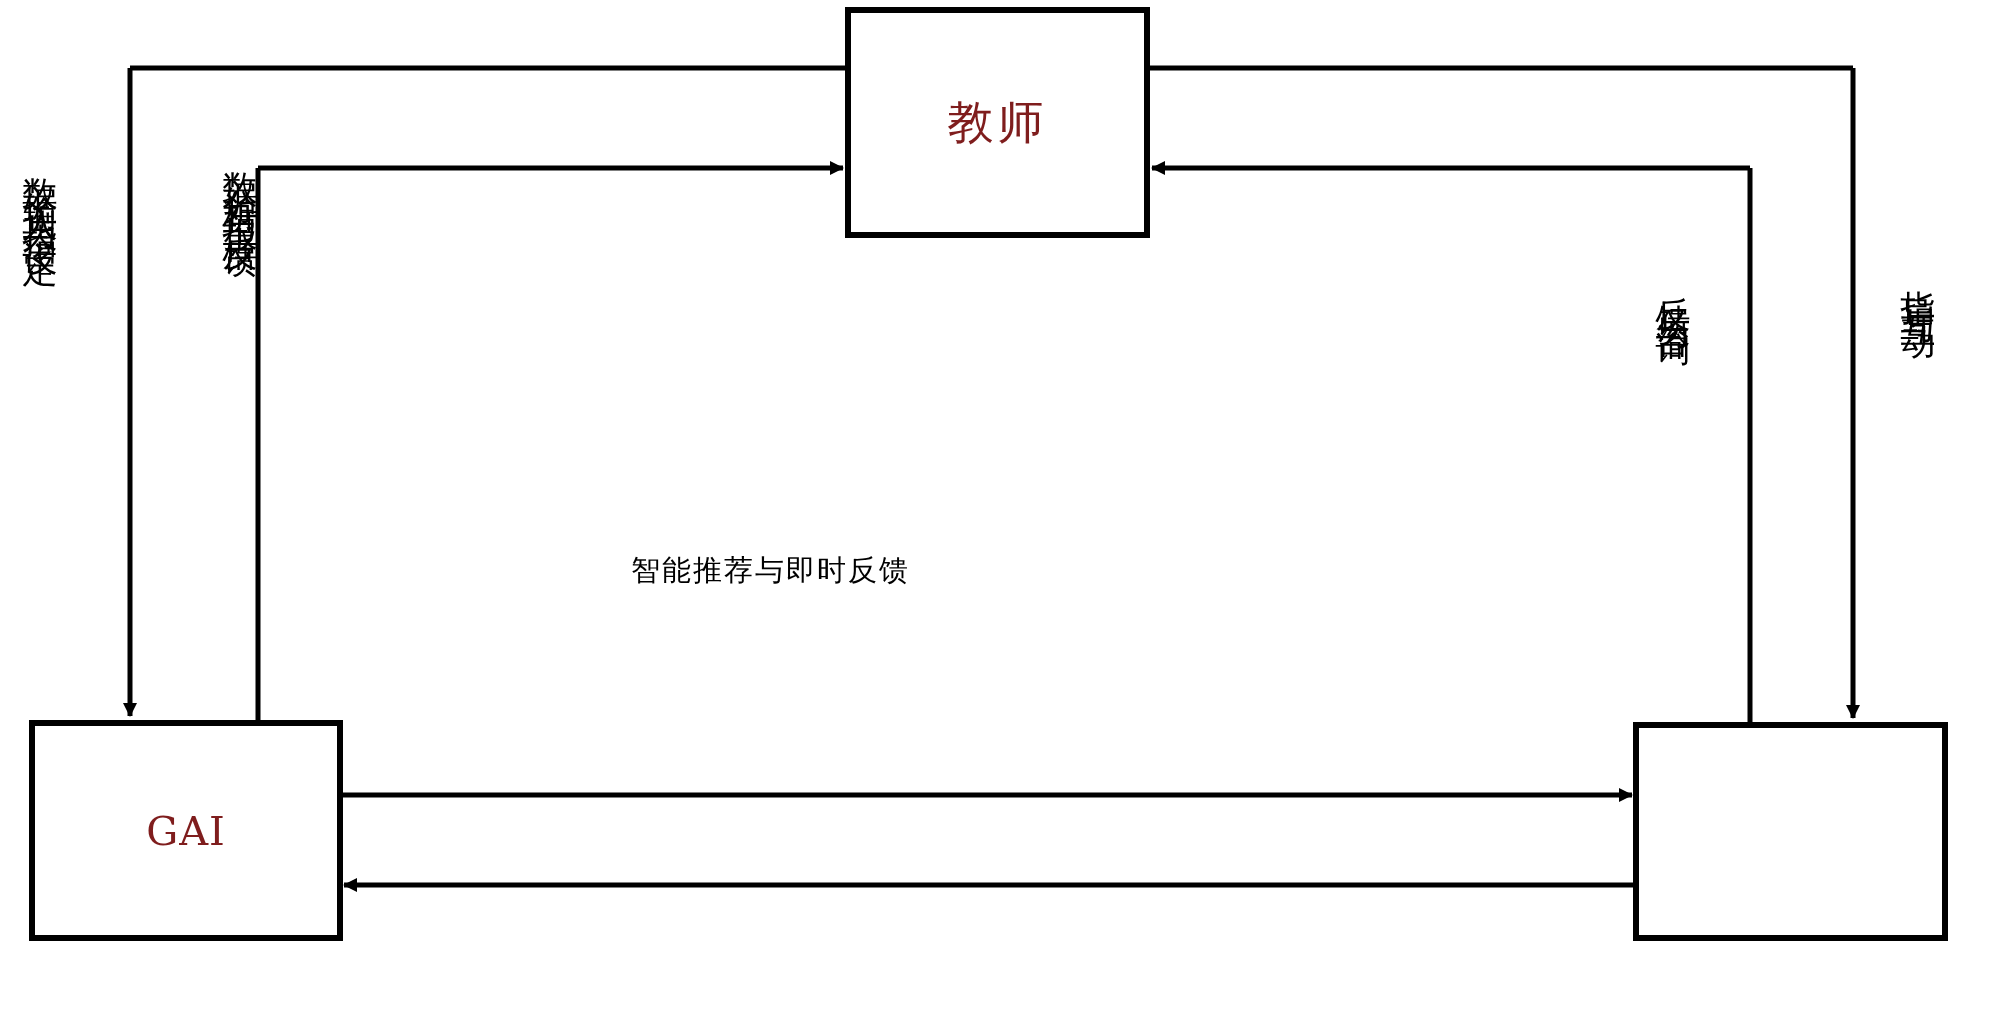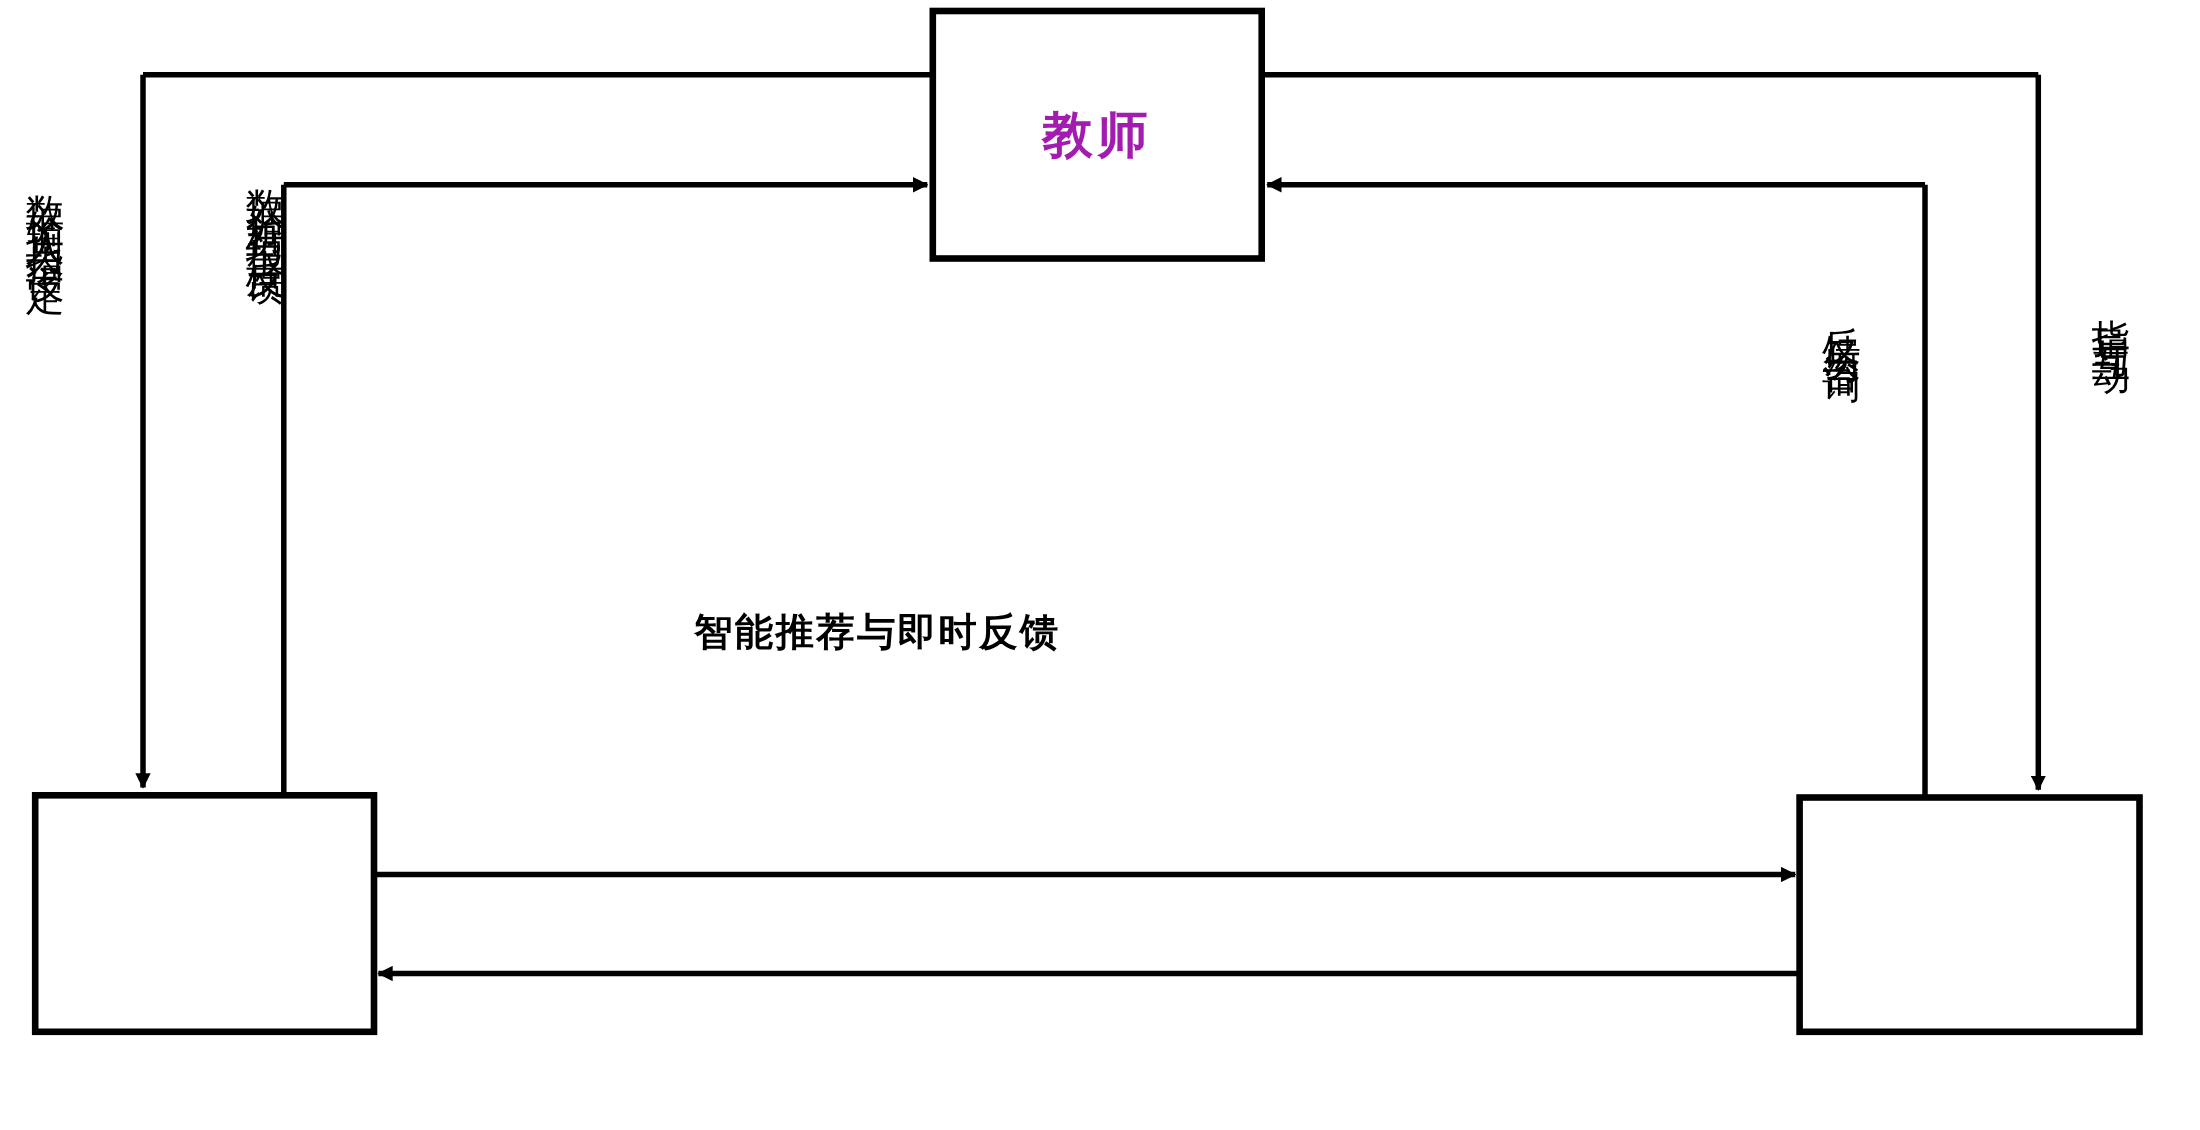--- a/index.html
+++ b/index.html
@@ -4,36 +4,36 @@
 <style>
   html,body{margin:0;padding:0;background:#ffffff;}
   body{font-family:"Liberation Serif","DejaVu Serif",serif;}
   #stage{position:relative;width:2000px;height:1027px;background:#ffffff;overflow:hidden;}
   #stage svg{position:absolute;left:0;top:0;width:2000px;height:1027px;}
 
   .node-label{
     position:absolute;
     display:flex;align-items:center;justify-content:center;
     font-family:"DejaVu Serif","Liberation Serif",serif;
-    font-weight:700;
-    color:#a21caf;
+    font-weight:400;
+    color:#7f1d1d;
     pointer-events:none;
     white-space:nowrap;
   }
   .node-label.cjk{font-size:46px;letter-spacing:4px;}
   .node-label.latin{font-size:40px;letter-spacing:1px;}
 
   .edge-label{
     position:absolute;
     color:#000;
     font-family:"DejaVu Serif","Liberation Serif",serif;
     font-weight:400;
     white-space:nowrap;
   }
-  .edge-label.horiz{font-size:35px;letter-spacing:2px;font-weight:bold;}
+  .edge-label.horiz{font-size:29px;letter-spacing:2px;}
   .edge-label.vert{
     font-size:35px;
     writing-mode:vertical-rl;
     text-orientation:upright;
     letter-spacing:9px;
     line-height:1;
   }
 </style>
 </head>
 <body>
@@ -78,20 +78,21 @@
 
     <g fill="#ffffff" stroke="#000" stroke-width="6">
       <rect x="848" y="10" width="299" height="225"></rect>
       <rect x="32" y="723" width="308" height="215"></rect>
       <rect x="1636" y="725" width="309" height="213"></rect>
     </g>
   </svg>
 
   <div class="node-label cjk" style="left:848px;top:10px;width:299px;height:225px;">教师</div>
 
+  <div class="node-label latin" style="left:32px;top:723px;width:308px;height:215px;">GAI</div>
 
 
   <div class="edge-label vert" style="left:22px;top:150px;">数据输入与指令设定</div>
 
   <div class="edge-label vert" style="left:222px;top:144px;">数据分析与报告反馈</div>
 
   <div class="edge-label vert" style="left:1655px;top:268px;">反馈与咨询</div>
 
   <div class="edge-label vert" style="left:1900px;top:262px;">指导与互动</div>
 

